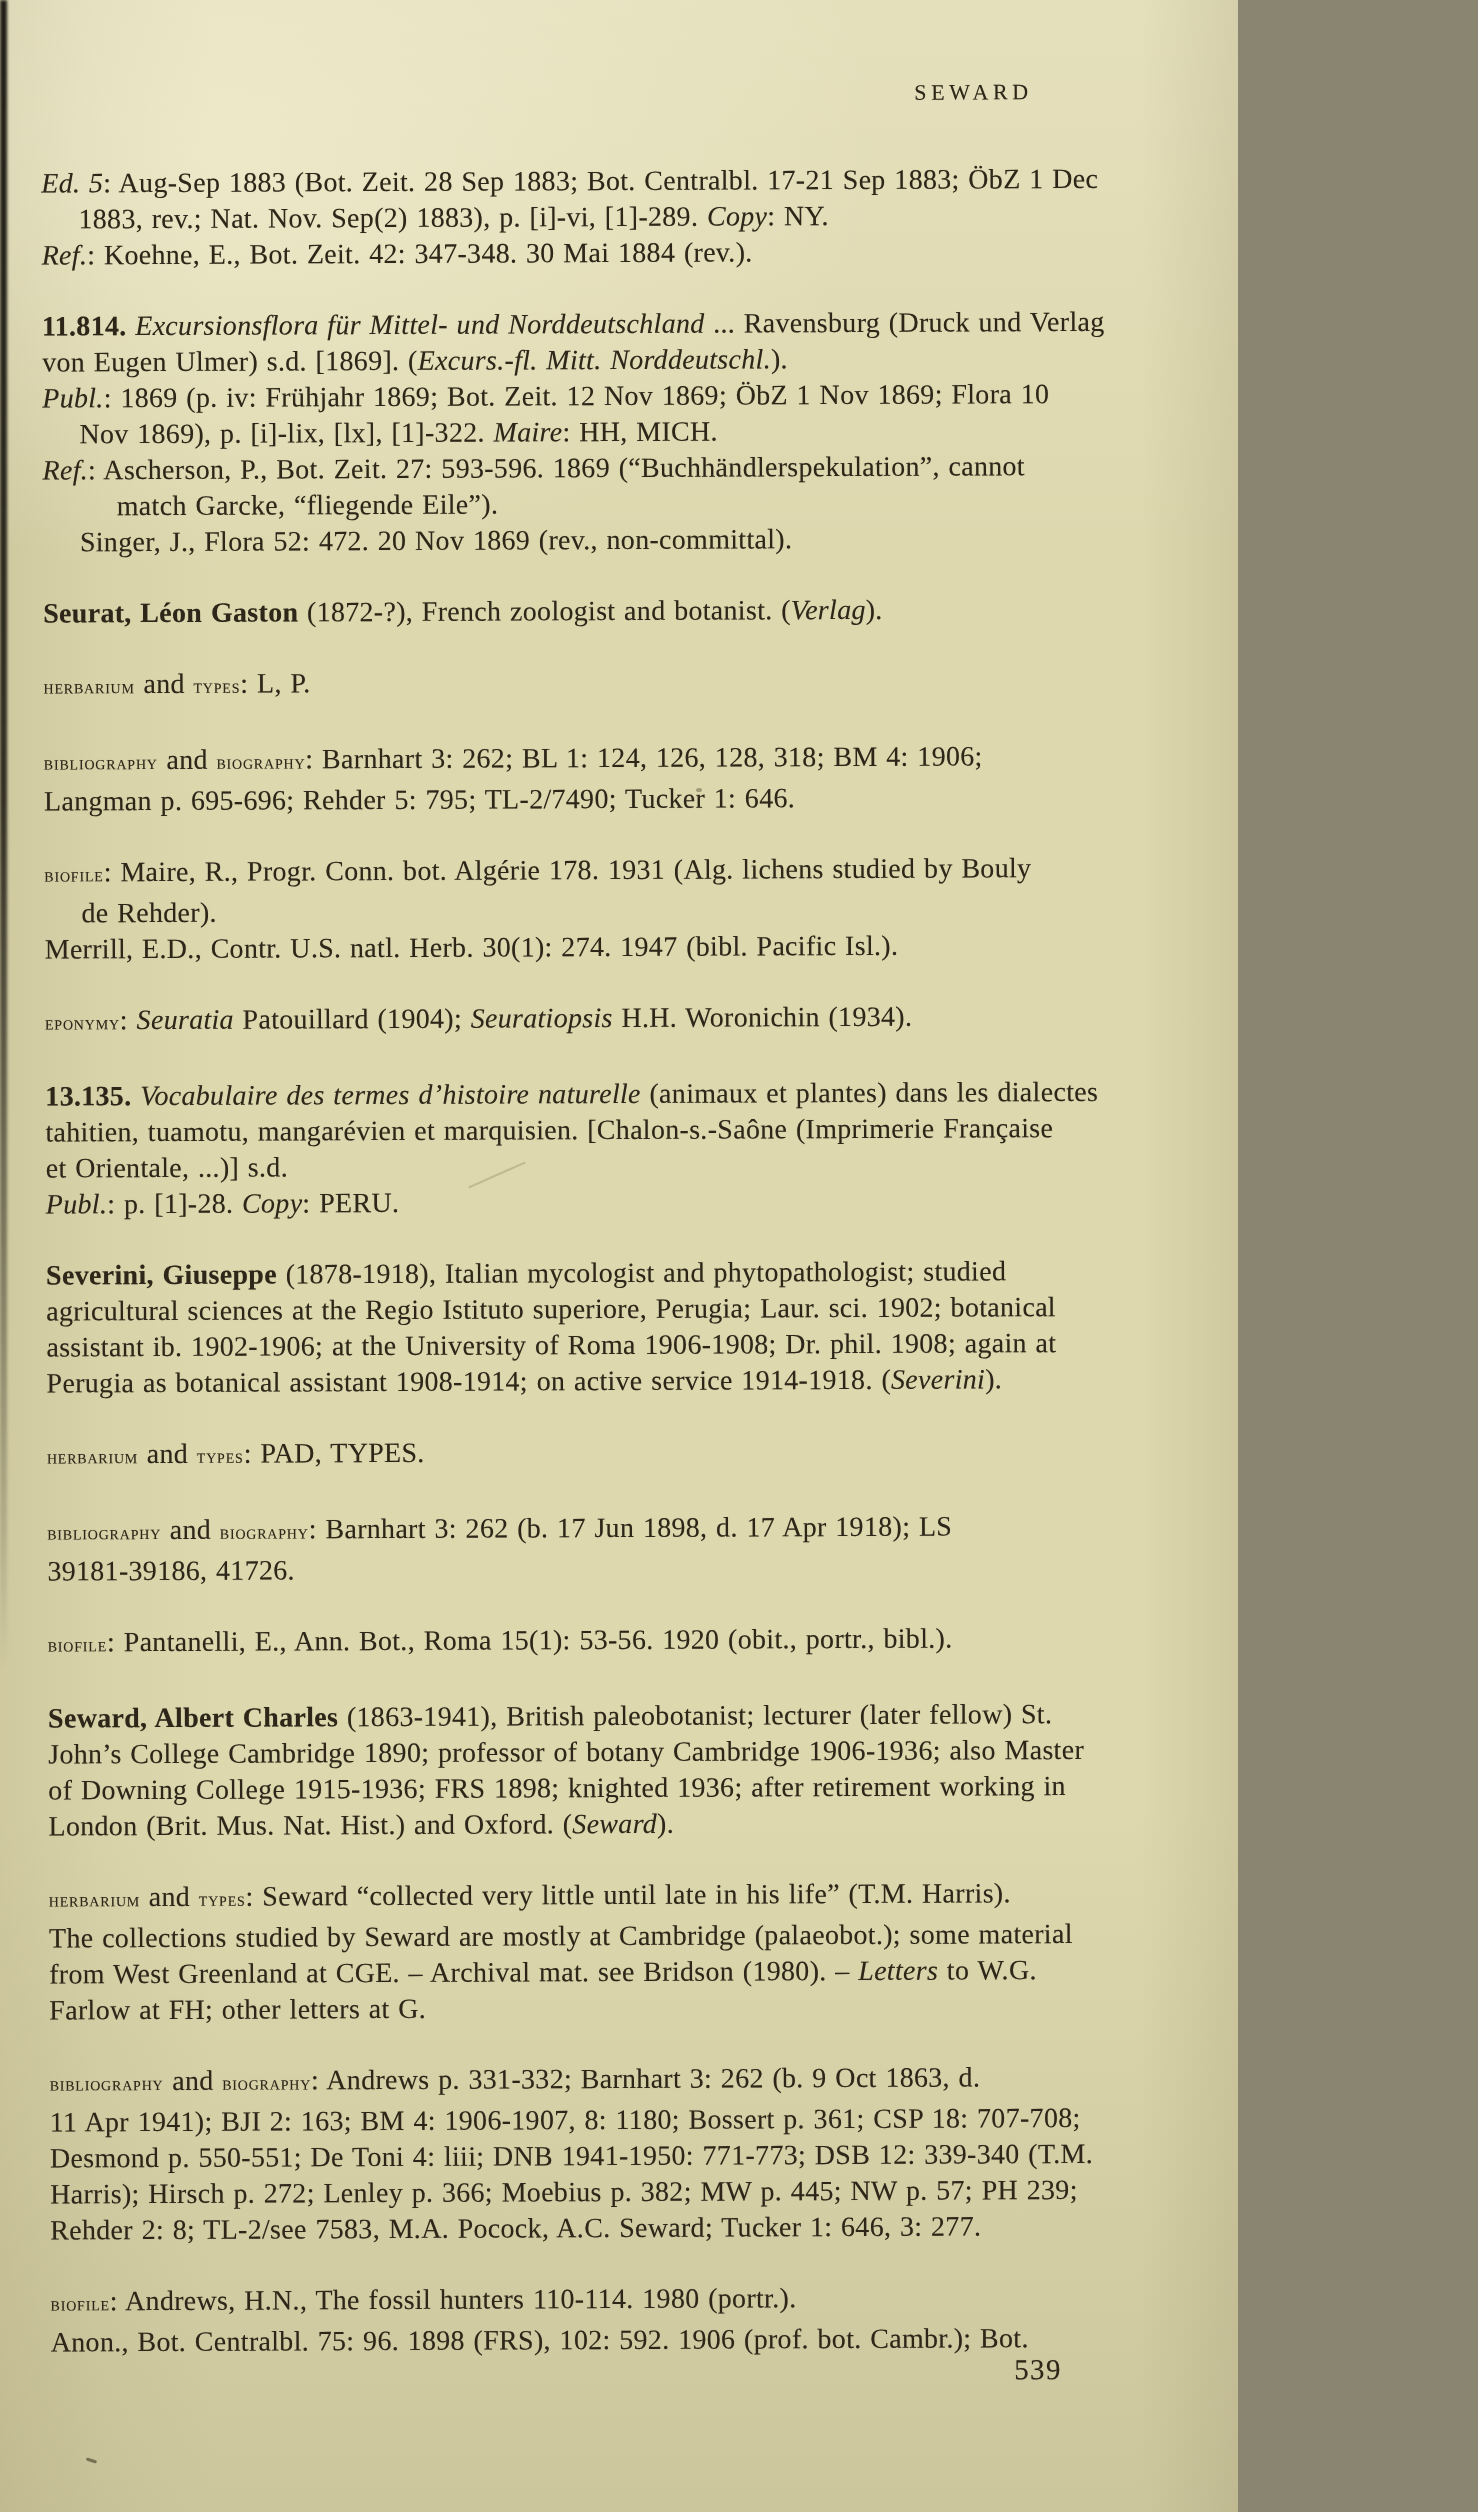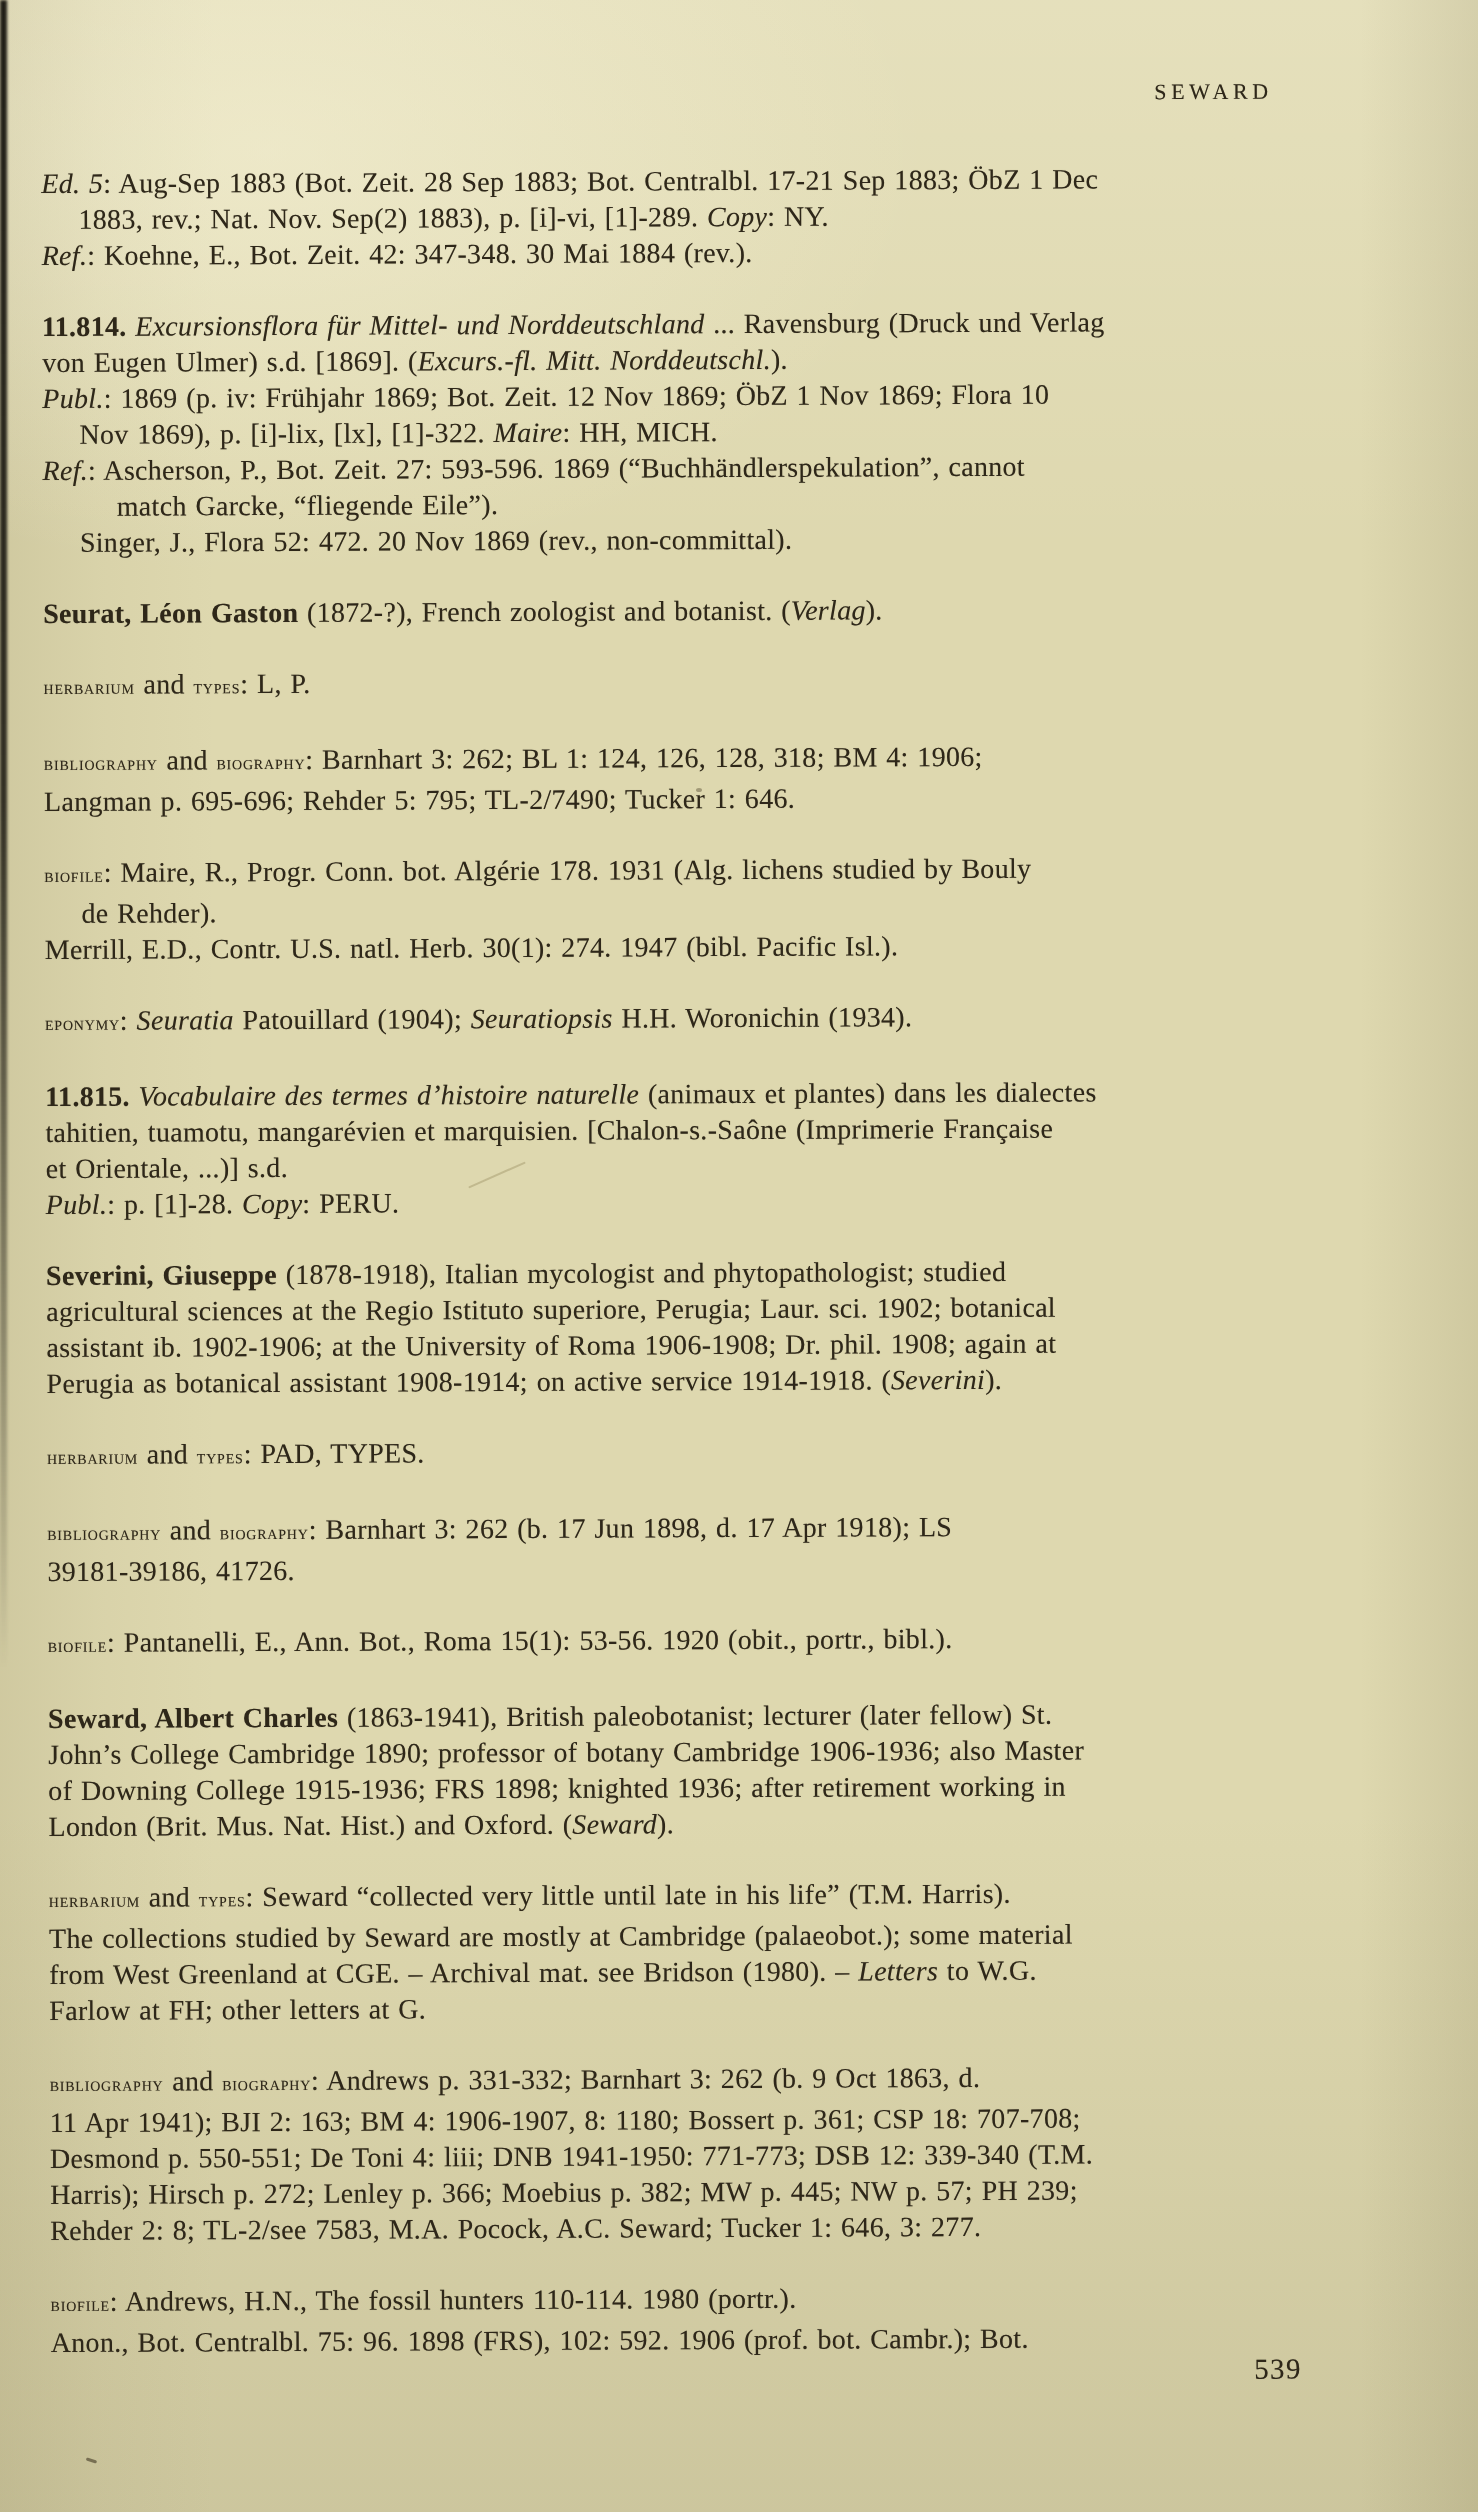--- a/index.html
+++ b/index.html
@@ -1,19 +1,19 @@
 <!DOCTYPE html>
 <html style="font-size:10.8px"><head>
 <meta charset="utf-8">
 <title>Scanned page 539 — SEWARD</title>
 <style>
   html,body{margin:0;padding:0;background:#8a8570;}
   .page{
     position:relative;
-    width:1478px;height:2512px;
+    width:1238px;height:2512px;
     overflow:hidden;
     color:#2e2719;
     font-family:"Liberation Serif","DejaVu Serif",serif;
     font-size:28px;line-height:36px;
     letter-spacing:0.3px;word-spacing:1.4px;
     background:
       radial-gradient(ellipse 946px 608px at 18% 6%, rgba(252,248,224,0.40), rgba(252,248,224,0) 70%),
       linear-gradient(to right, rgba(120,110,68,0.14) 0px, rgba(120,110,68,0.05) 101px, rgba(0,0,0,0) 216px, rgba(0,0,0,0) 92%, rgba(105,96,58,0.13) 100%),
       linear-gradient(to bottom, rgba(255,252,235,0.22) 0%, rgba(0,0,0,0) 22%, rgba(0,0,0,0) 72%, rgba(96,88,50,0.14) 100%),
       #ded8af;
@@ -92,21 +92,21 @@
         </div>
         <div class="para">
           <div class="line"><span class="s-sc">BIOFILE</span><span class="s-r">: Maire, R., Progr. Conn. bot. Algérie 178. 1931 (Alg. lichens studied by Bouly</span></div>
           <div class="line ind1"><span class="s-r">de Rehder).</span></div>
           <div class="line"><span class="s-r">Merrill, E.D., Contr. U.S. natl. Herb. 30(1): 274. 1947 (bibl. Pacific Isl.).</span></div>
         </div>
         <div class="para">
           <div class="line"><span class="s-sc">EPONYMY</span><span class="s-r">: </span><span class="s-i">Seuratia</span><span class="s-r"> Patouillard (1904); </span><span class="s-i">Seuratiopsis</span><span class="s-r"> H.H. Woronichin (1934).</span></div>
         </div>
         <div class="para">
-          <div class="line"><span class="s-b">11.815. </span><span class="s-i">Vocabulaire des termes d’histoire naturelle</span><span class="s-r"> (animaux et plantes) dans les dialectes</span></div>
+          <div class="line"><span class="s-b">13.135. </span><span class="s-i">Vocabulaire des termes d’histoire naturelle</span><span class="s-r"> (animaux et plantes) dans les dialectes</span></div>
           <div class="line"><span class="s-r">tahitien, tuamotu, mangarévien et marquisien. [Chalon-s.-Saône (Imprimerie Française</span></div>
           <div class="line"><span class="s-r">et Orientale, ...)] s.d.</span></div>
           <div class="line"><span class="s-i">Publ.</span><span class="s-r">: p. [1]-28. </span><span class="s-i">Copy</span><span class="s-r">: PERU.</span></div>
         </div>
         <div class="para">
           <div class="line"><span class="s-b">Severini, Giuseppe</span><span class="s-r"> (1878-1918), Italian mycologist and phytopathologist; studied</span></div>
           <div class="line"><span class="s-r">agricultural sciences at the Regio Istituto superiore, Perugia; Laur. sci. 1902; botanical</span></div>
           <div class="line"><span class="s-r">assistant ib. 1902-1906; at the University of Roma 1906-1908; Dr. phil. 1908; again at</span></div>
           <div class="line"><span class="s-r">Perugia as botanical assistant 1908-1914; on active service 1914-1918. (</span><span class="s-i">Severini</span><span class="s-r">).</span></div>
         </div>

